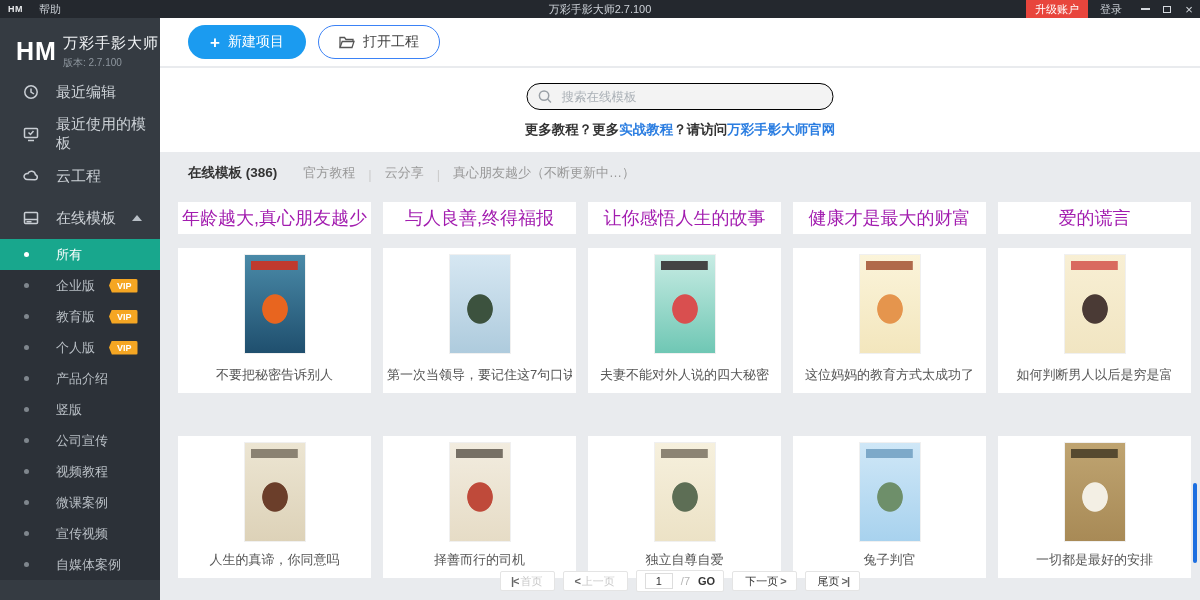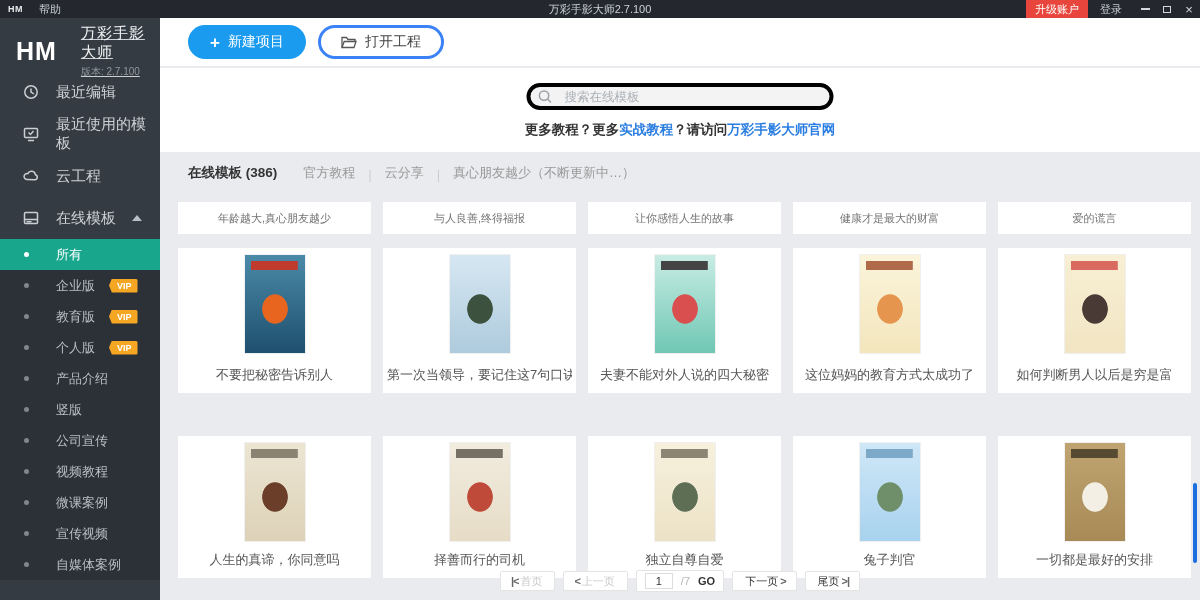--- a/index.html
+++ b/index.html
@@ -31,21 +31,21 @@
   .glyph-max { width:8px; height:7px; border:1px solid #d4d8dd; }
   .glyph-close { font-size:13px; line-height:1; }
 
   
   .sidebar {
     position:absolute; top:18px; left:0; width:160px; height:582px;
     background:#353b42; color:#ccd1d6;
   }
   .side-logo { height:53px; display:flex; align-items:center; padding:14px 0 0 16px; }
   .side-logo .hm { font-size:25px; font-weight:bold; color:#fff; letter-spacing:1px; }
-  .side-logo .lt { margin-left:24px;text-decoration:underline; }
+  .side-logo .lt { margin-left:6px; }
   .side-logo .lt .nm { font-size:15px; color:#f2f4f6; letter-spacing:1px; }
   .side-logo .lt .ver { font-size:10px; color:#8e969e; margin-top:3px; }
 
   .nav-item {
     height:42px; display:flex; align-items:center; padding-left:22px;
     font-size:15px; color:#ccd1d6; position:relative; cursor:pointer;
   }
   .nav-item .ic { width:18px; height:18px; margin-right:16px; flex:none; display:block; }
   .arrow-up {
     position:absolute; right:18px; width:0; height:0;
@@ -70,50 +70,50 @@
   .main { position:absolute; top:18px; left:160px; width:1040px; height:582px; }
   .toolbar { position:absolute; top:0; left:0; right:0; height:48px; background:#fff; display:flex; align-items:center; }
   .btn-new {
     margin-left:28px; height:34px; border-radius:17px; border:none;
     background:#1b9bf0; color:#fff; font-size:14px; padding:0 22px;
     display:flex; align-items:center; cursor:pointer; font-family:inherit;
   }
   .btn-new .plus { font-size:17px; font-weight:bold; margin-right:8px; line-height:1; }
   .btn-open {
     margin-left:12px; height:34px; border-radius:17px;
-    background:#fff; border:3px solid #3b82f6; color:#444; font-size:14px; padding:0 20px;
+    background:#fff; border:1px solid #3b82f6; color:#444; font-size:14px; padding:0 20px;
     display:flex; align-items:center; cursor:pointer; font-family:inherit;
   }
   .btn-open svg { margin-right:8px; }
 
   .panel { position:absolute; top:50px; left:0; right:0; height:84px; background:#fff; }
   .searchwrap { position:absolute; top:15px; left:50%; transform:translateX(-50%); width:307px; height:27px; }
   .searchwrap svg { position:absolute; left:11px; top:6px; }
   .search-input {
-    width:100%; height:100%; border:4px solid #000000; border-radius:14px;
+    width:100%; height:100%; border:1px solid #000000; border-radius:14px;
     background:#f3f3f3; padding:0 12px 0 34px; font-size:12.5px; color:#333; outline:none;
     font-family:inherit;
   }
   .search-input::placeholder { color:#aab0b6; }
   .promo { position:absolute; top:53px; width:100%; text-align:center; font-size:13.5px; color:#333; font-weight:bold; }
   .promo a { color:#2a7de1; text-decoration:none; cursor:pointer; }
 
   .tabrow { position:absolute; top:140px; left:28px; right:20px; height:24px; display:flex; align-items:flex-end; font-size:13px; }
   .tab-active { color:#333; font-weight:bold; font-size:13.5px; }
   .tab { color:#999; margin-left:26px; cursor:pointer; }
   .tab-sep { color:#ccc; margin-left:13px; }
   .tab-sep + .tab { margin-left:13px; }
 
   
   .grid { position:absolute; left:18px; width:1013px; display:flex; gap:12px; }
   .g-top  { top:184px; }
   .g-r1   { top:230px; }
   .g-r2   { top:388px;margin-top:30px; }
   .card { width:193px; background:#fff; position:relative; cursor:pointer; }
-  .card-top { height:32px; display:flex; align-items:center; justify-content:center; font-size:11px; color:#737373; }
+  .card-top { height:32px; display:flex; align-items:center; justify-content:center; font-size:18px; color:#a21caf; }
   .card-img { height:145px; }
   .g-r2 .card-img { height:142px; }
   .thumb {
     width:62px; height:100px; margin:6px auto 0;
     border:1px solid rgba(0,0,0,.06);
     background-image:
       linear-gradient(var(--strip, transparent), var(--strip, transparent)),
       radial-gradient(closest-side at 50% 50%, var(--accent, #999) 0%, var(--accent, #999) 62%, transparent 66%),
       linear-gradient(180deg, var(--bg1, #ddd), var(--bg2, #bbb));
     background-size: 78% 9px, 40px 46px, 100% 100%;

